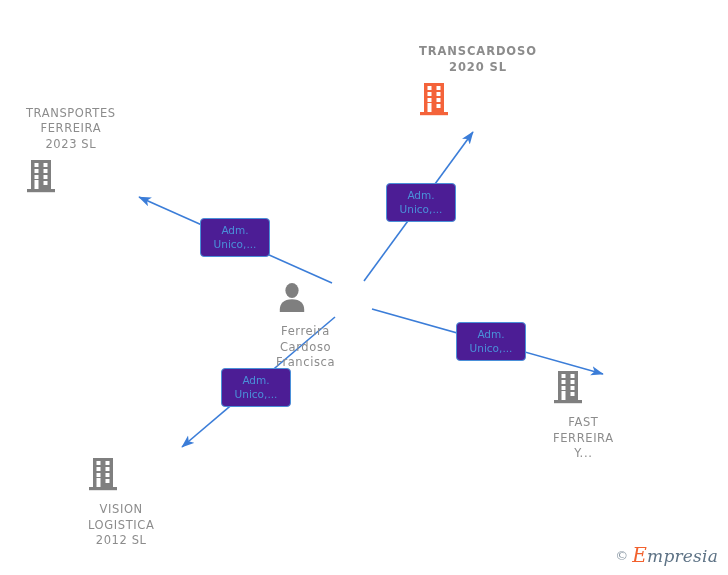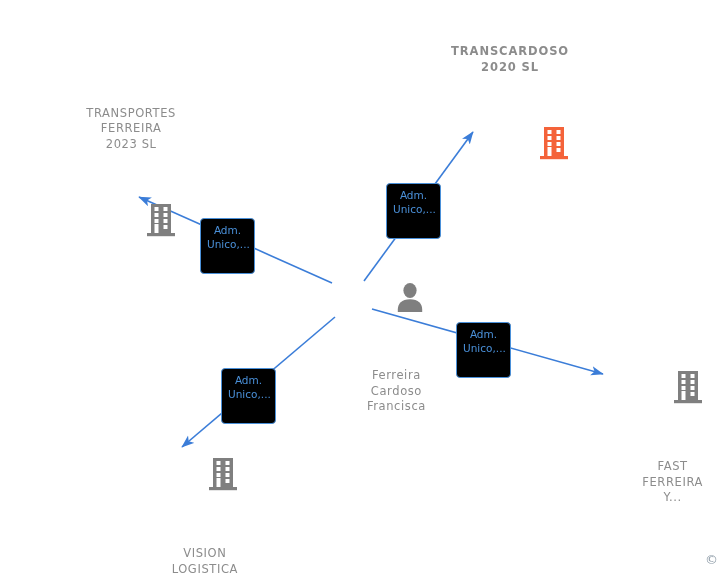--- a/index.html
+++ b/index.html
@@ -25,24 +25,23 @@
     width: 728px;
     height: 575px;
     pointer-events: none;
   }
 
   
   .node {
     position: absolute;
     display: flex;
     flex-direction: column;
-    align-items: flex-end;
+    align-items: flex-start;
     width: 150px;
     margin-left: -75px;   
-    gap: 44px;
   }
   .node-label {
     text-align: center;
     color: #8c8c8c;
     font-size: 11.5px;
     line-height: 15.5px;
     letter-spacing: 0.6px;
     white-space: pre-line;
     font-family: "DejaVu Sans", "Liberation Sans", sans-serif;
   }
@@ -55,27 +54,27 @@
   }
   .node.label-top .node-label { margin-bottom: 7px; }
   .node.label-bottom .node-label { margin-top: 7px; }
 
   
   .edge-label {
     position: absolute;
     box-sizing: border-box;
     border: 1px solid #4a90d9;
     border-radius: 4px;
-    background: #000000;
+    background: #4c1d95;
     color: #4a90d9;
     font-size: 10.5px;
     line-height: 14px;
     text-align: center;
-    padding: 4px 6px 22px 6px;
-    width: 55px;
+    padding: 4px 6px 5px 6px;
+    width: 70px;
     margin-left: -31px;
     font-family: "DejaVu Sans", "Liberation Sans", sans-serif;
   }
   .edge-label span { display: block; }
 
   
   #watermark {
     position: absolute;
     right: 10px;
     bottom: 8px;
@@ -186,21 +185,21 @@
             <rect x="17.5" y="4" width="4" height="4" fill="#ffffff"></rect>
             <rect x="8.5" y="10" width="4" height="4" fill="#ffffff"></rect>
             <rect x="17.5" y="10" width="4" height="4" fill="#ffffff"></rect>
             <rect x="8.5" y="16" width="4" height="4" fill="#ffffff"></rect>
             <rect x="17.5" y="16" width="4" height="4" fill="#ffffff"></rect>
             <rect x="17.5" y="22" width="4" height="4" fill="#ffffff"></rect>
             <rect x="8.5" y="21" width="4" height="9" fill="#ffffff"></rect>
           </svg></div>
         <div class="node-label">VISION
 LOGISTICA
-2020  SL</div>
+2012  SL</div>
       </div>
     </div>
 
   <div id="edge-label-layer">
       <div class="edge-label" style="left: 417px; top: 182.5px;">
         <span>Adm.</span>
         <span>Unico,...</span>
       </div>
       <div class="edge-label" style="left: 231px; top: 217.5px;">
         <span>Adm.</span>
@@ -211,15 +210,16 @@
         <span>Unico,...</span>
       </div>
       <div class="edge-label" style="left: 252px; top: 367.5px;">
         <span>Adm.</span>
         <span>Unico,...</span>
       </div>
     </div>
 
   <div id="watermark">
     <span class="copy">©</span>
+    <span class="brand"><span class="cap">E</span><span>mpresia</span></span>
   </div>
 
 </div>
 
 </body></html>

